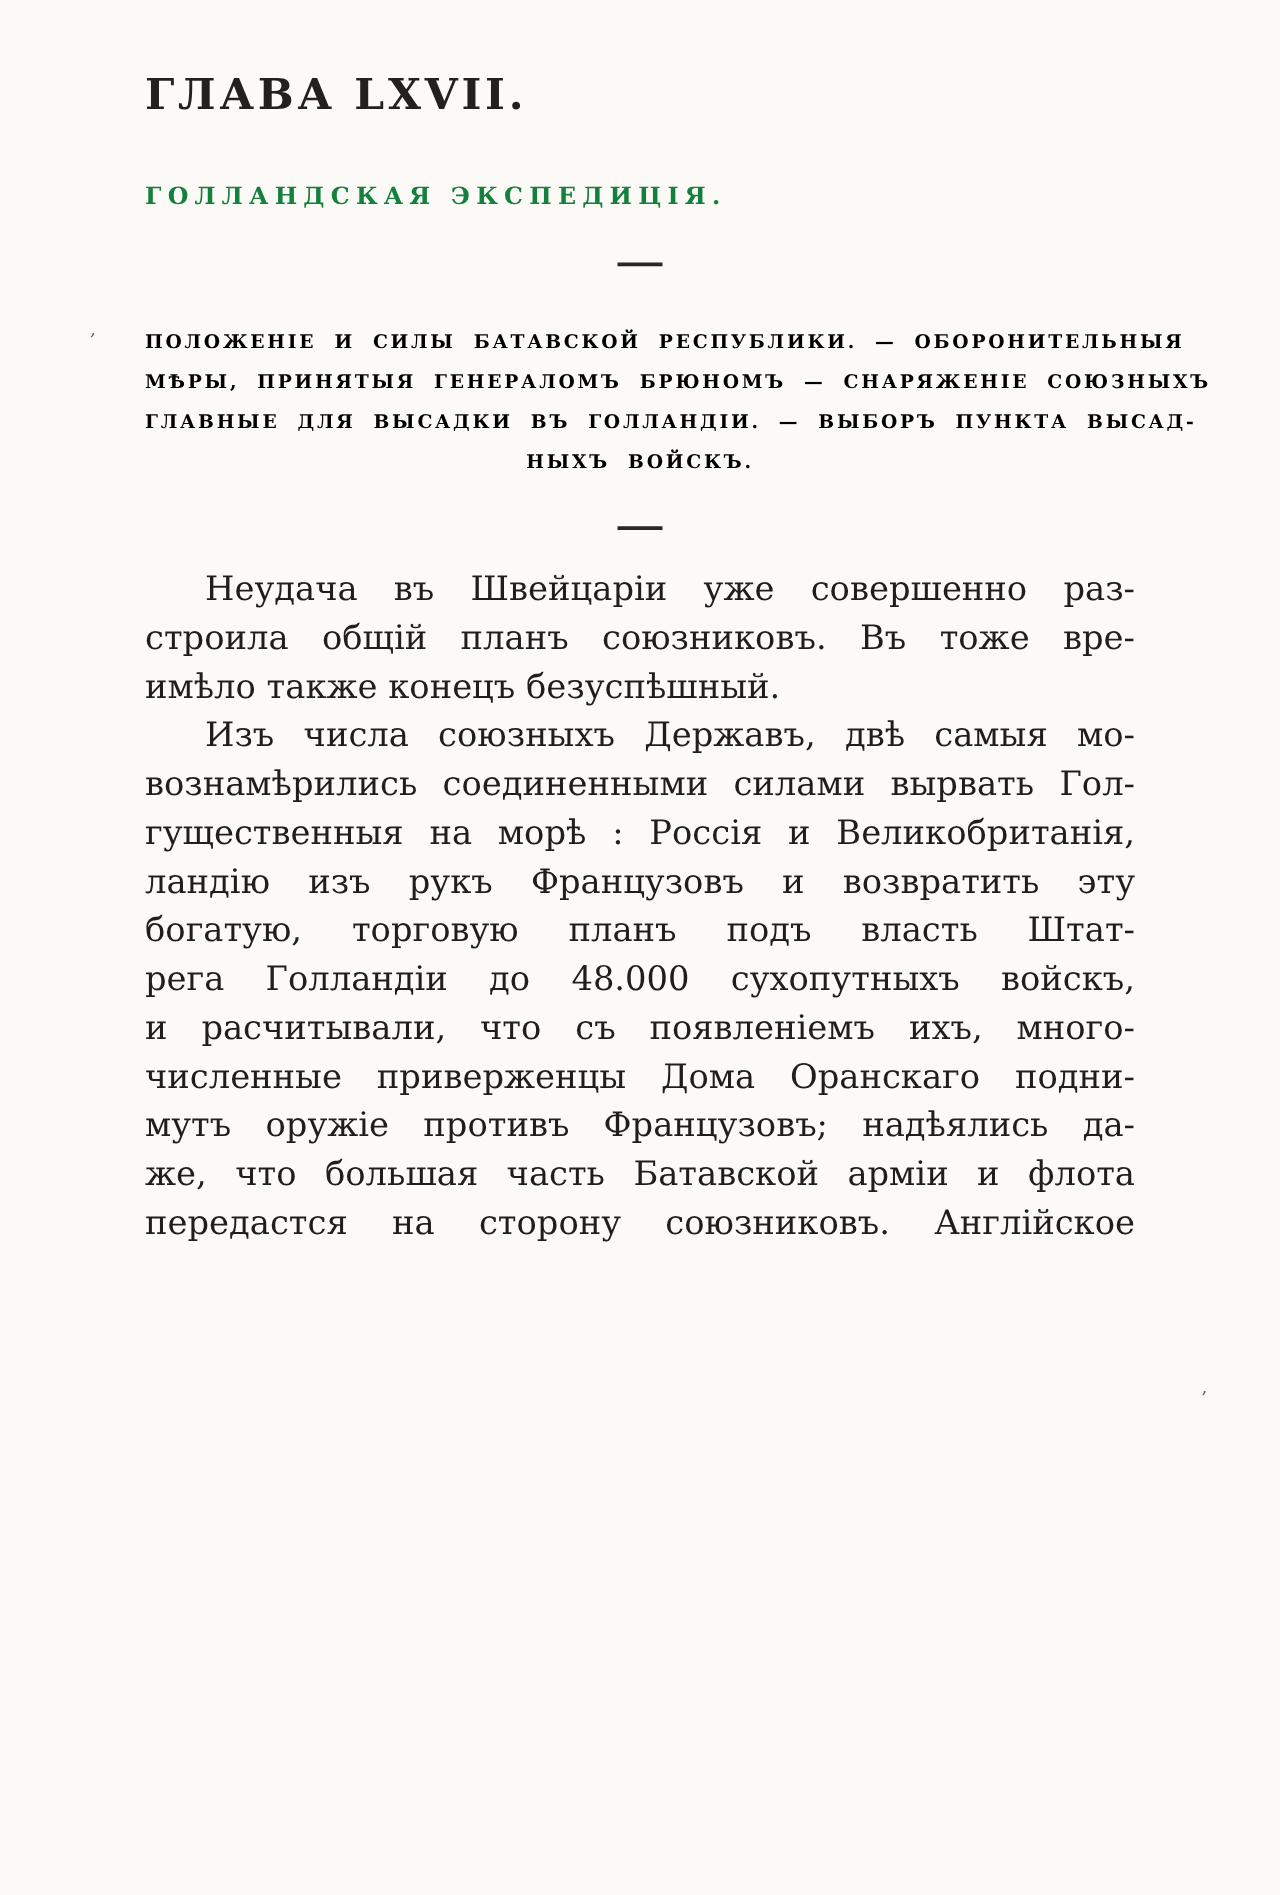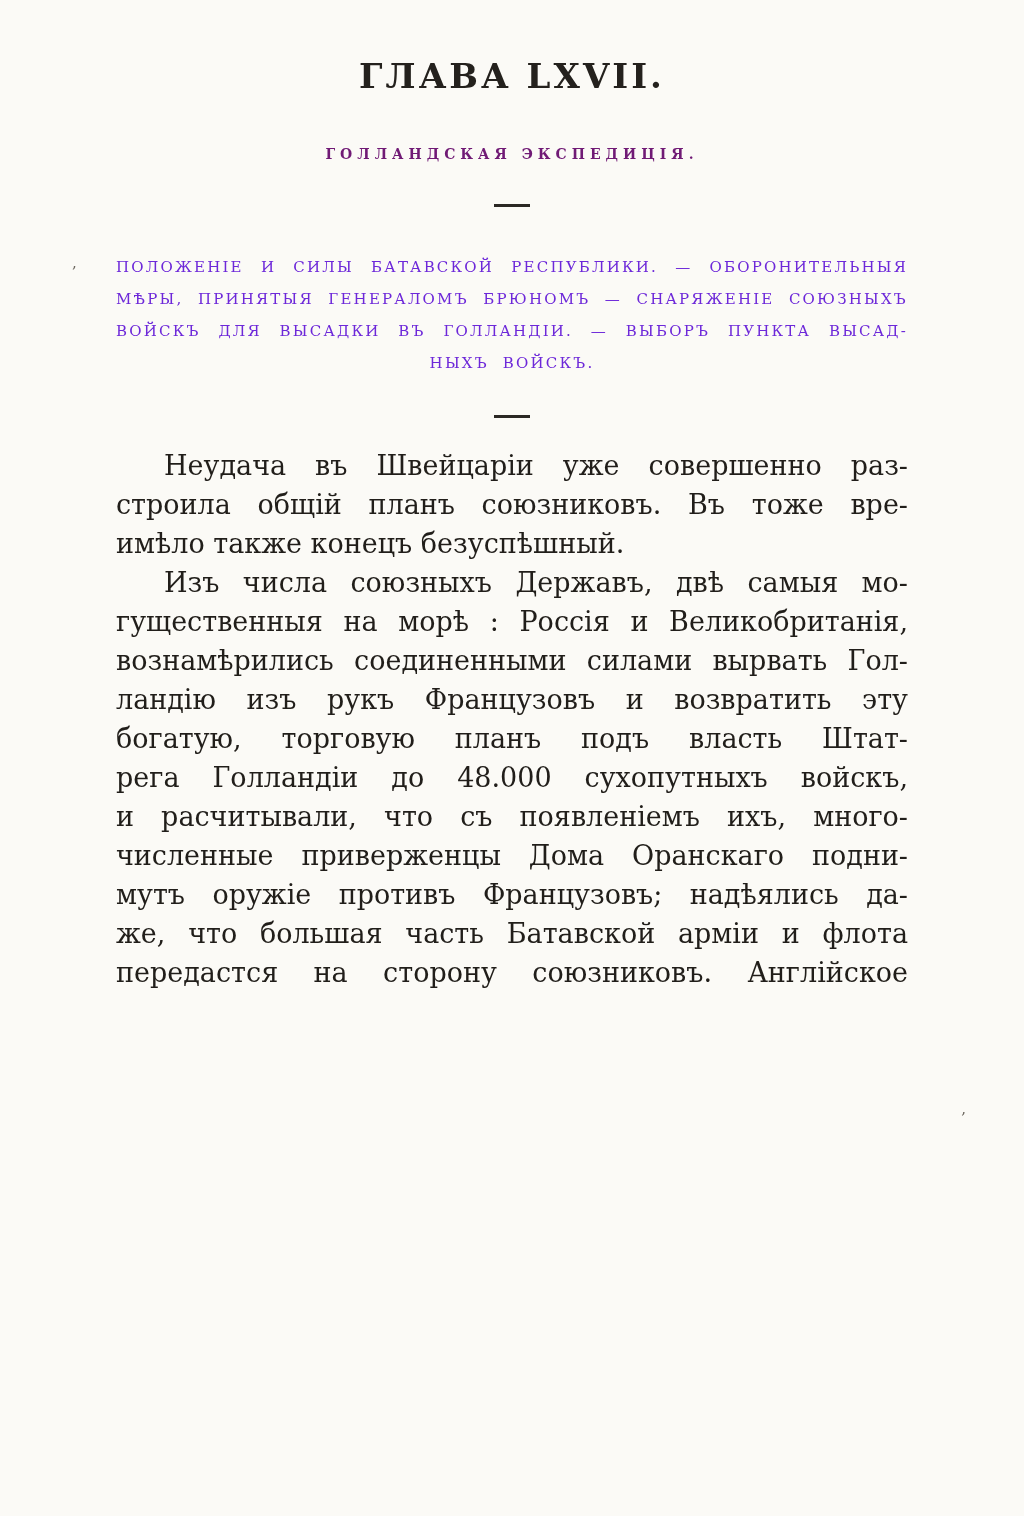--- a/index.html
+++ b/index.html
@@ -16,51 +16,50 @@
     color: #1f1c19;
     font-family: "DejaVu Serif", "Liberation Serif", serif;
     overflow: hidden;
   }
   .content {
     width: 792px;
     margin: 0 auto;
   }
   .chapter-title {
     margin-top: 56px;
-    text-align: center;
     font-size: 34px;
     font-weight: bold;
     letter-spacing: 3px;
     color: #24211d;
   }
   .section-title {
     margin-top: 50px;
-    text-align: center;
-    font-size: 14px;
+    text-align: left;
+    font-size: 19px;
     font-weight: bold;
     letter-spacing: 5px;
-    color: #701a75;
+    color: #15803d;
   }
   .divider {
     width: 36px;
     height: 0;
     border-top: 3px solid #2b2824;
     margin-left: auto;
     margin-right: auto;
   }
   .divider.d1 { margin-top: 42px; }
   .divider.d2 { margin-top: 36px; }
   .summary {
     margin-top: 44px;
     font-size: 15px;
-    font-weight: normal;
+    font-weight: bold;
     line-height: 32px;
     letter-spacing: 2.2px;
     word-spacing: 7px;
-    color: #6d28d9;
+    color: #000000;
   }
   .summary .line {
     text-align: justify;
     text-align-last: justify;
     white-space: nowrap;
   }
   .summary .line.center {
     text-align-last: center;
   }
   .body-text {
@@ -99,38 +98,38 @@
 
     <div class="chapter-title">ГЛАВА LXVII.</div>
 
     <div class="section-title">ГОЛЛАНДСКАЯ ЭКСПЕДИЦІЯ.</div>
 
     <div class="divider d1"></div>
 
     <div class="summary">
       <div class="line">ПОЛОЖЕНІЕ И СИЛЫ БАТАВСКОЙ РЕСПУБЛИКИ. — ОБОРОНИТЕЛЬНЫЯ</div>
       <div class="line">МѢРЫ, ПРИНЯТЫЯ ГЕНЕРАЛОМЪ БРЮНОМЪ — СНАРЯЖЕНІЕ СОЮЗНЫХЪ</div>
-      <div class="line">ВОЙСКЪ ДЛЯ ВЫСАДКИ ВЪ ГОЛЛАНДІИ. — ВЫБОРЪ ПУНКТА ВЫСАД-</div>
+      <div class="line">ГЛАВНЫЕ ДЛЯ ВЫСАДКИ ВЪ ГОЛЛАНДІИ. — ВЫБОРЪ ПУНКТА ВЫСАД-</div>
       <div class="line center">НЫХЪ ВОЙСКЪ.</div>
     </div>
 
     <div class="divider d2"></div>
 
     <div class="body-text">
 
       <div>
         <div class="line indent">Неудача въ Швейцаріи уже совершенно раз-</div>
         <div class="line">строила общій планъ союзниковъ. Въ тоже вре-</div>
         <div class="line last">имѣло также конецъ безуспѣшный.</div>
       </div>
 
       <div>
         <div class="line indent">Изъ числа союзныхъ Державъ, двѣ самыя мо-</div>
+        <div class="line">вознамѣрились соединенными силами вырвать Гол-</div>
         <div class="line">гущественныя на морѣ : Россія и Великобританія,</div>
-        <div class="line">вознамѣрились соединенными силами вырвать Гол-</div>
         <div class="line">ландію изъ рукъ Французовъ и возвратить эту</div>
         <div class="line">богатую, торговую планъ подъ власть Штат-</div>
         <div class="line">рега Голландіи до 48.000 сухопутныхъ войскъ,</div>
         <div class="line">и расчитывали, что съ появленіемъ ихъ, много-</div>
         <div class="line">численные приверженцы Дома Оранскаго подни-</div>
         <div class="line">мутъ оружіе противъ Французовъ; надѣялись да-</div>
         <div class="line">же, что большая часть Батавской арміи и флота</div>
         <div class="line">передастся на сторону союзниковъ. Англійское</div>
       </div>
 

